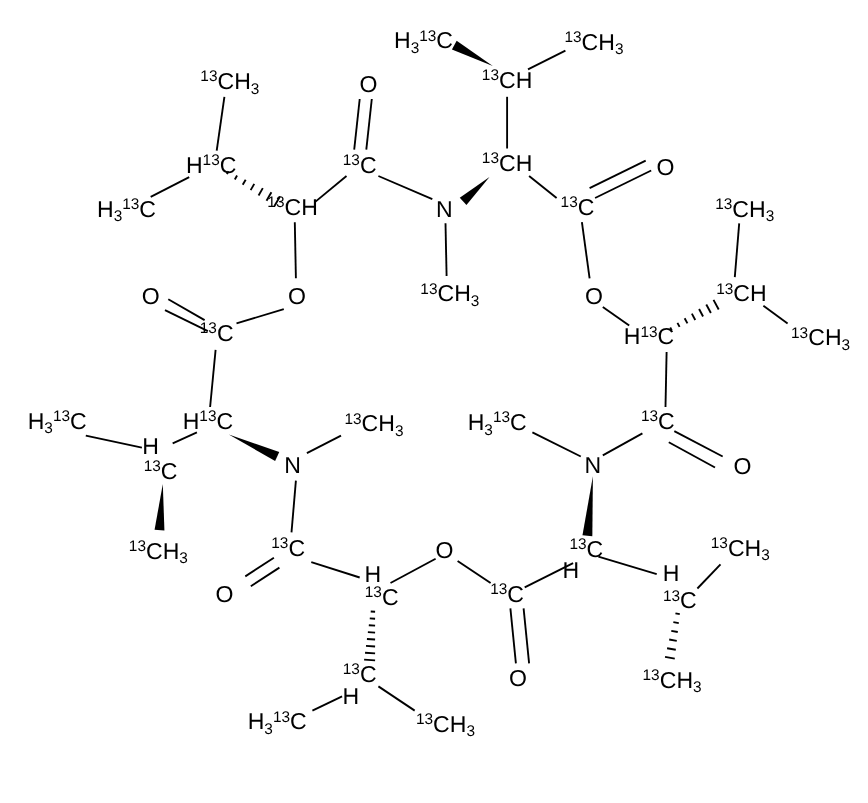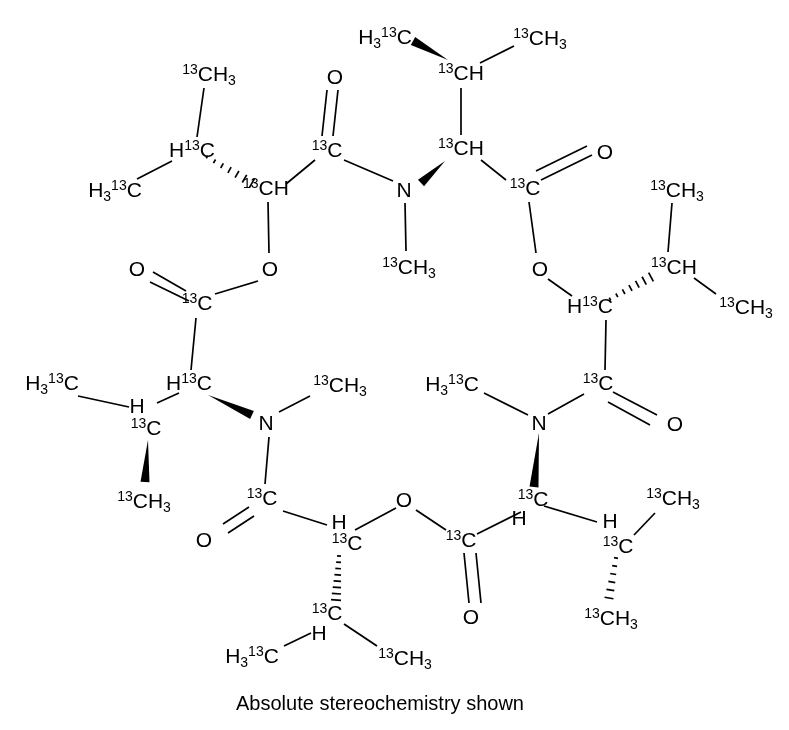--- a/index.html
+++ b/index.html
@@ -145,14 +145,13 @@
         <text x="270" y="276" text-anchor="middle"><tspan dy="0" font-size="21">O</tspan></text>
         <text x="189" y="390" text-anchor="middle"><tspan dy="0" font-size="21">H</tspan><tspan dy="-7" font-size="14">13</tspan><tspan dy="7" font-size="21">C</tspan></text>
         <text x="266" y="430" text-anchor="middle"><tspan dy="0" font-size="21">N</tspan></text>
         <text x="340" y="392" text-anchor="middle"><tspan dy="-7" font-size="14">13</tspan><tspan dy="7" font-size="21">C</tspan><tspan dy="0" font-size="21">H</tspan><tspan dy="4" font-size="14">3</tspan></text>
         <text x="137" y="413" text-anchor="middle"><tspan dy="0" font-size="21">H</tspan></text>
         <text x="146" y="435" text-anchor="middle"><tspan dy="-7" font-size="14">13</tspan><tspan dy="7" font-size="21">C</tspan></text>
         <text x="52" y="390" text-anchor="middle"><tspan dy="0" font-size="21">H</tspan><tspan dy="4" font-size="14">3</tspan><tspan dy="-11" font-size="14">13</tspan><tspan dy="7" font-size="21">C</tspan></text>
         <text x="144" y="508" text-anchor="middle"><tspan dy="-7" font-size="14">13</tspan><tspan dy="7" font-size="21">C</tspan><tspan dy="0" font-size="21">H</tspan><tspan dy="4" font-size="14">3</tspan></text>
       </g>
   </svg>
-  <div class="caption">Absolute stereochemistry shown</div>
 </div>
 
 </body></html>

